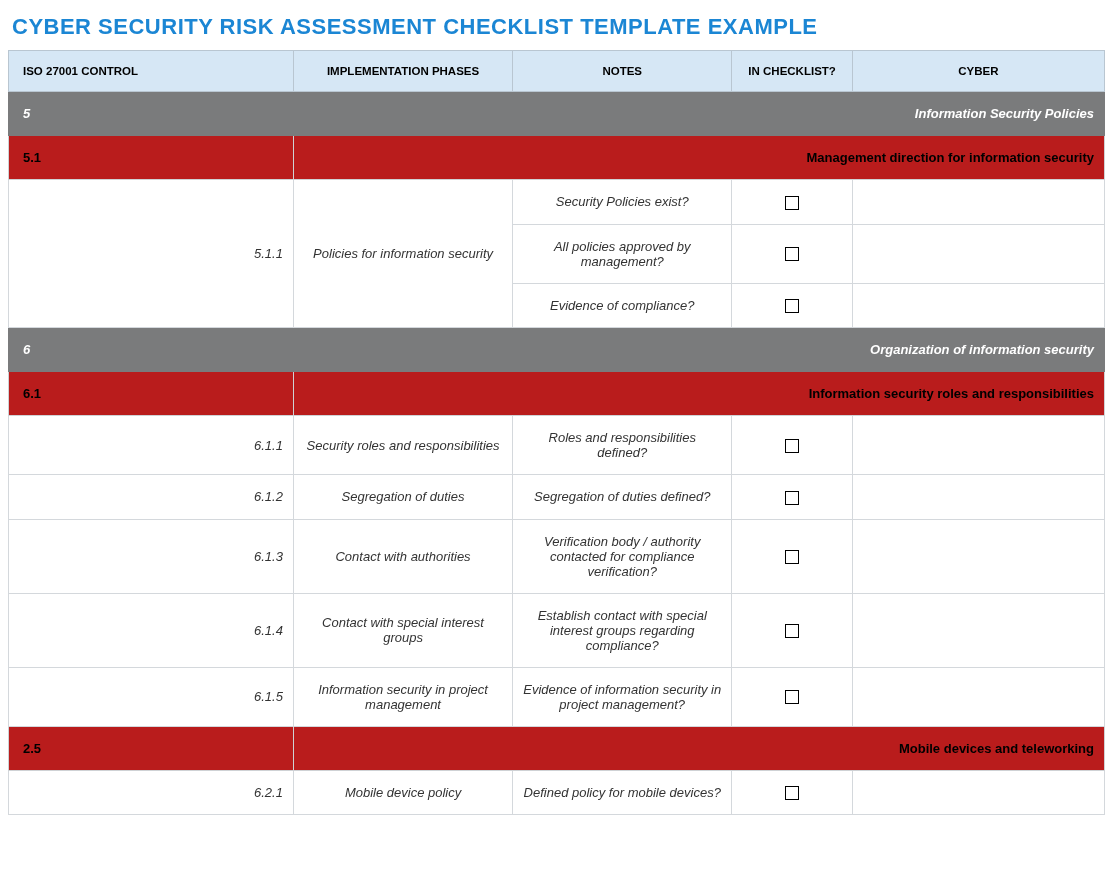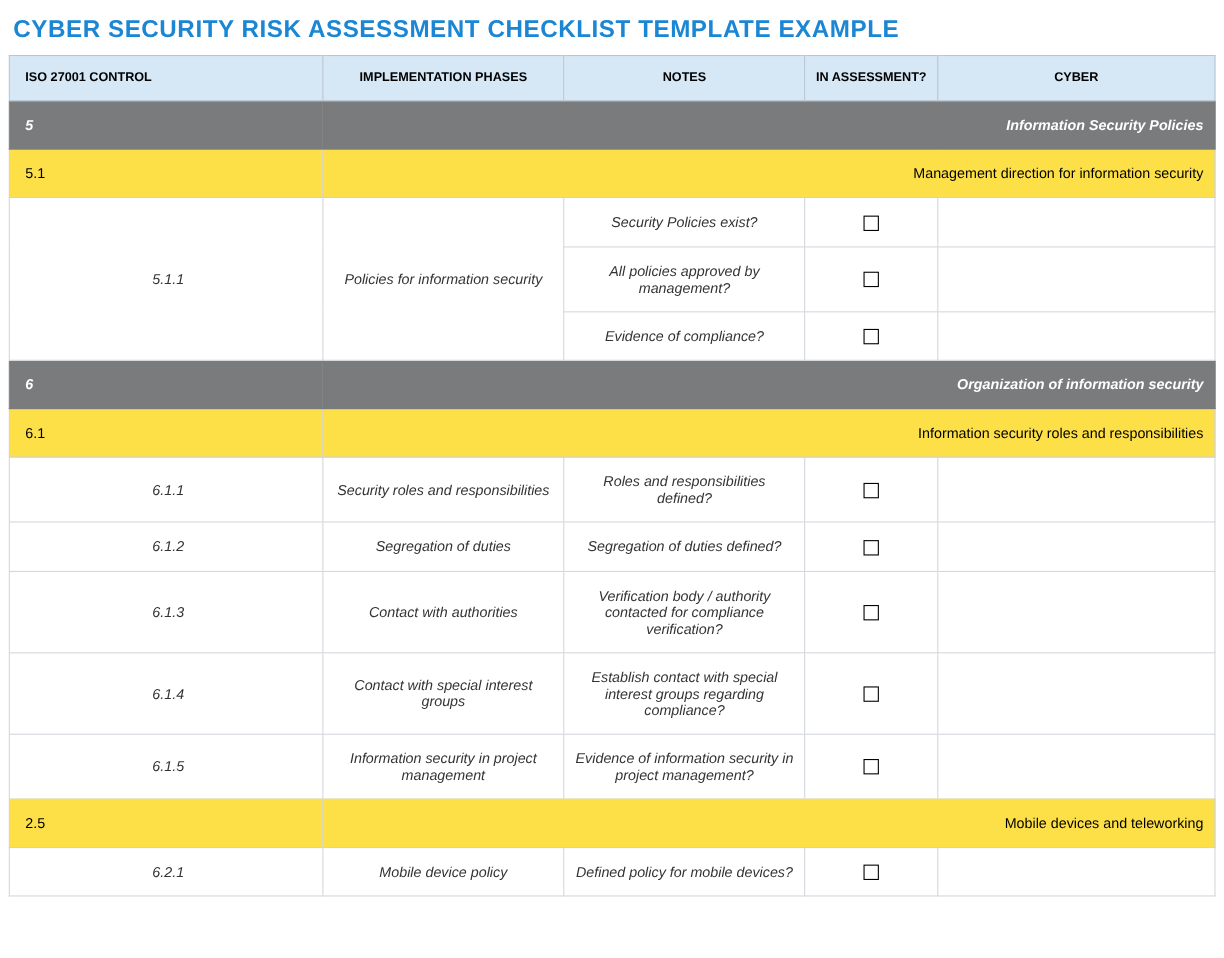--- a/index.html
+++ b/index.html
@@ -57,31 +57,31 @@
     border-color: #7a7b7c;
     font-size: 13px;
   }
   tr.section td.num {
     font-style: italic;
     font-weight: 700;
     text-align: left;
     padding-left: 14px;
   }
   tr.subsection td {
-    background: #fde047;
-    font-weight: 400;
+    background: #b91c1c;
+    font-weight: 700;
     font-style: normal;
     color: #000;
     border-color: #cfd2d5;
   }
   tr.subsection td.num {
     text-align: left;
     padding-left: 14px;
   }
-  td.control-num { text-align: center; padding-left: 14px; }
+  td.control-num { text-align: right; padding-left: 14px; }
   .checkbox {
     display: inline-block;
     width: 14px;
     height: 14px;
     border: 1.5px solid #000;
     background: #fff;
     vertical-align: middle;
     cursor: pointer;
   }
 </style>
@@ -96,21 +96,21 @@
       <col class="c2">
       <col class="c3">
       <col class="c4">
       <col class="c5">
   </colgroup>
   <thead>
     <tr>
       <th class="left">ISO 27001 CONTROL</th>
       <th>IMPLEMENTATION PHASES</th>
       <th>NOTES</th>
-      <th>IN ASSESSMENT?</th>
+      <th>IN CHECKLIST?</th>
       <th>CYBER</th>
     </tr>
   </thead>
   <tbody id="tbody">
       <tr class="section">
         <td class="num">5</td>
         <td colspan="4" class="left">Information Security Policies</td>
       </tr>
       <tr class="subsection">
         <td class="num">5.1</td>

